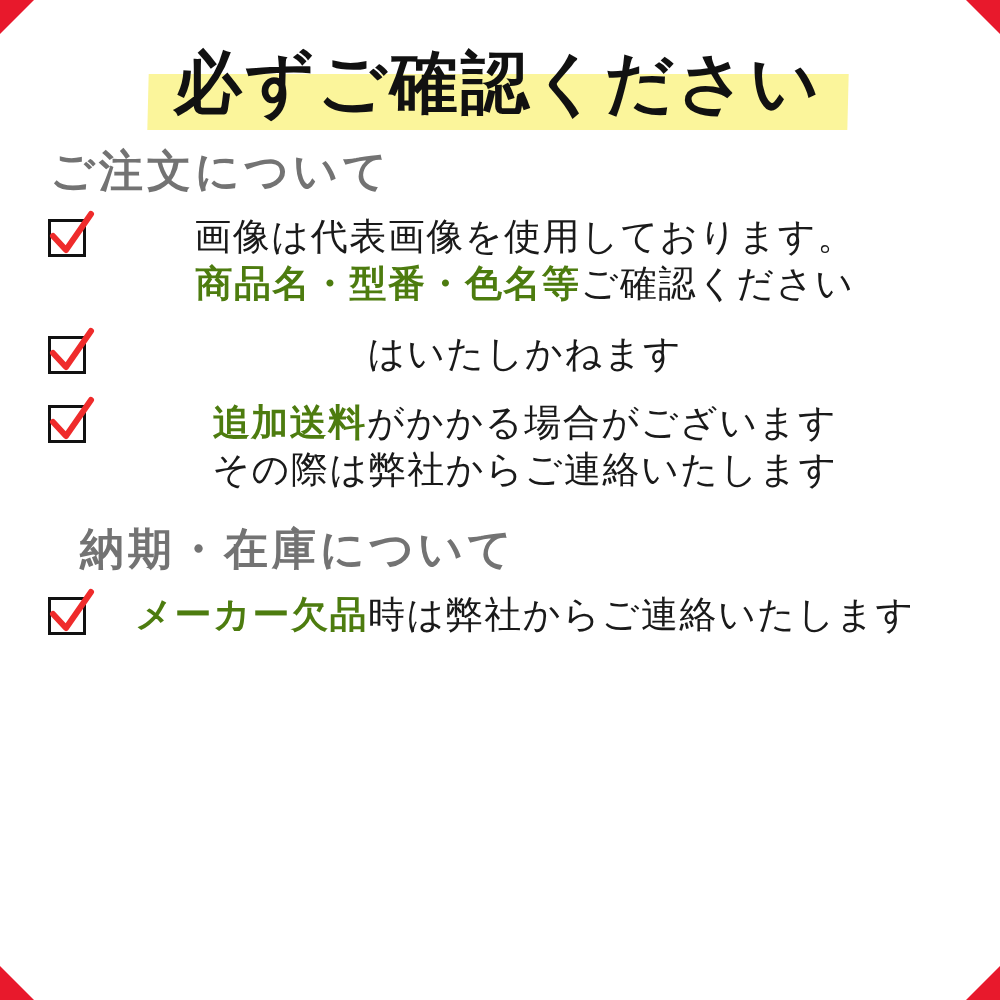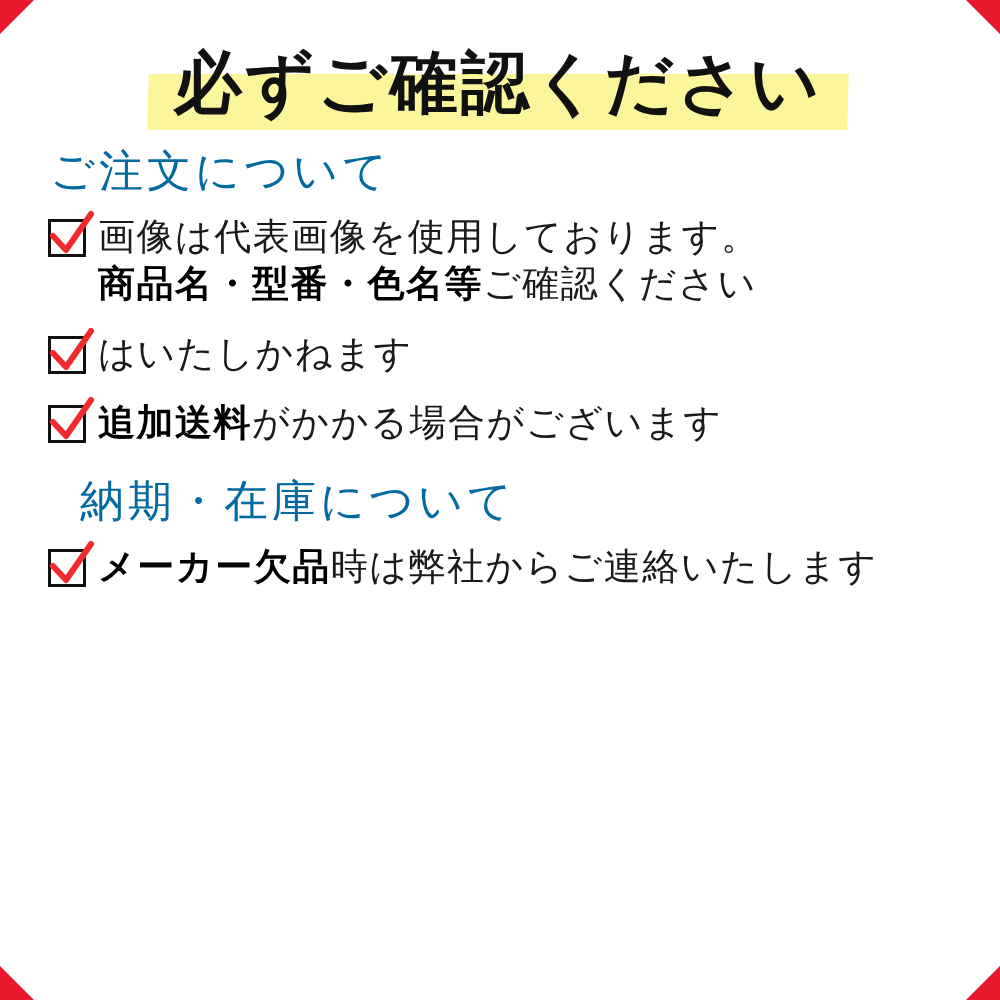--- a/index.html
+++ b/index.html
@@ -74,36 +74,37 @@
     line-height: 1;
     font-weight: bold;
     color: #111111;
     letter-spacing: 3px;
     font-family: "DejaVu Serif", "Liberation Serif", serif;
   }
 
   
   .section-heading {
     font-size: 44px;
-    font-weight: normal;
-    color: #0369a1;
+    font-weight: bold;
+    color: #737373;
     letter-spacing: 4px;
     margin: 10px 0 12px 6px;
     font-family: "DejaVu Serif", "Liberation Serif", serif;
   }
   .section-heading.second {
     margin-top: 26px;
     margin-left: 36px;
   }
 
   
   .item {
     display: flex;
     align-items: flex-start;
     margin: 0 0 22px 4px;
+    text-align: center;
   }
   .item.tight { }
 
   .checkbox {
     position: relative;
     flex: 0 0 auto;
     width: 38px;
     height: 38px;
     border: 3px solid #111111;
     margin-right: 12px;
@@ -129,21 +130,21 @@
     color: #1a1a1a;
     white-space: nowrap;
     font-family: "DejaVu Serif", "Liberation Serif", serif;
   }
   .line.note {
     font-size: 25px;
     color: #ef2b2b;
     letter-spacing: 0.5px;
     margin-top: 4px;
   }
-  .seg-red  { color: #000000; }
+  .seg-red  { color: #4d7c0f; }
   .seg-dark { color: #1a1a1a; }
   .seg-bold { font-weight: bold; }
 </style>
 </head>
 <body>
 
 <div class="corner corner-tl"></div>
 <div class="corner corner-tr"></div>
 <div class="corner corner-bl"></div>
 <div class="corner corner-br"></div>
@@ -179,20 +180,21 @@
         </div>
       </div>
       <div class="item tight">
         <div class="checkbox">
           <svg viewBox="0 0 52 52" aria-hidden="true">
             <path d="M8 26 L21 40 L46 4" fill="none" stroke="#ef2b2b" stroke-width="6" stroke-linecap="round" stroke-linejoin="round"></path>
           </svg>
         </div>
         <div class="lines">
           <div class="line"><span class="seg-red seg-bold">追加送料</span><span class="seg-dark">がかかる場合がございます</span></div>
+          <div class="line"><span class="seg-dark">その際は弊社からご連絡いたします</span></div>
         </div>
       </div>
       <div class="section-heading second">納期・在庫について</div>
       <div class="item">
         <div class="checkbox">
           <svg viewBox="0 0 52 52" aria-hidden="true">
             <path d="M8 26 L21 40 L46 4" fill="none" stroke="#ef2b2b" stroke-width="6" stroke-linecap="round" stroke-linejoin="round"></path>
           </svg>
         </div>
         <div class="lines">

